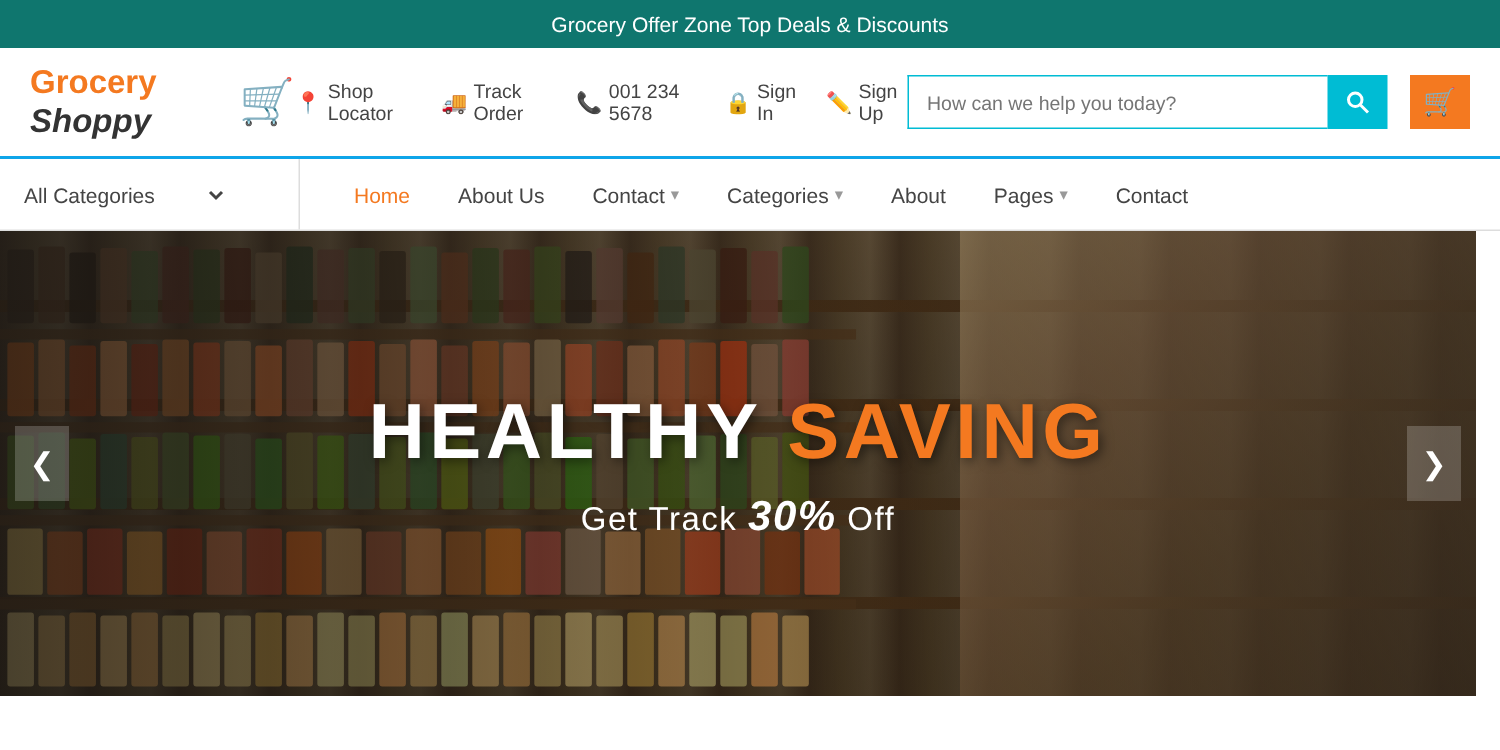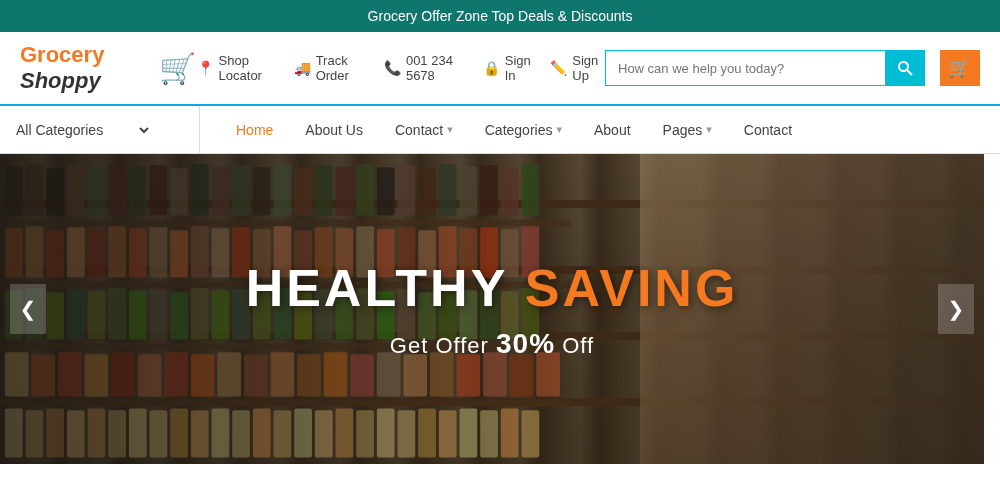--- a/index.html
+++ b/index.html
@@ -238,20 +238,21 @@
       color: white;
       font-size: 22px;
       margin-top: 10px;
       font-weight: 300;
       letter-spacing: 1px;
     }
     .hero-subtitle strong {
       font-size: 28px;
       font-weight: 700;
       color: white;
+      font-style: italic;
     }
     .shop-now-btn {
       display: inline-block;
       background: #00bcd4;
       color: white;
       padding: 12px 55px;
       font-size: 16px;
       font-weight: 600;
       margin-top: 20px;
       cursor: pointer;
@@ -528,21 +529,21 @@
 
   <div class="hero-right-bg"></div>
 
   <div class="hero-bg"></div>
 
   <div class="hero-content">
     <div class="hero-title">
       <span class="hero-title-white">HEALTHY</span><span class="hero-title-orange"> SAVING</span>
     </div>
     <div class="hero-subtitle">
-      <span>Get Offer </span><strong>30%</strong><span> Off</span>
+      <span>Get Track </span><strong>30%</strong><span> Off</span>
     </div>
   </div>
 
   <button class="hero-arrow hero-arrow-left">
     <span>❮</span>
   </button>
   <button class="hero-arrow hero-arrow-right">
     <span>❯</span>
   </button>
 </div>

